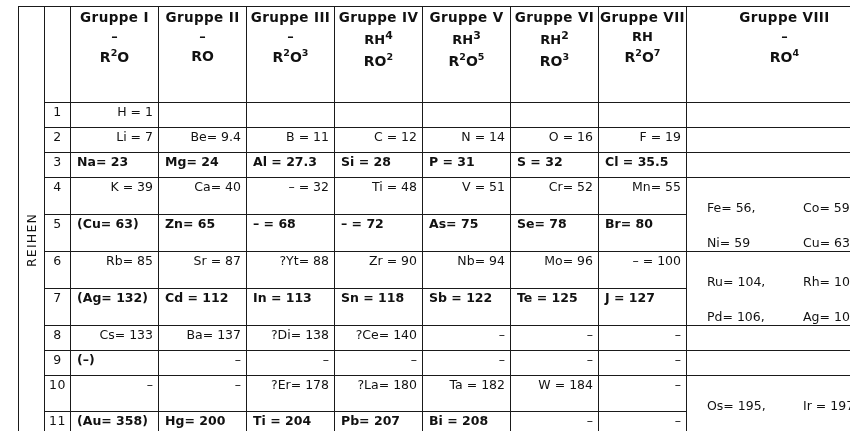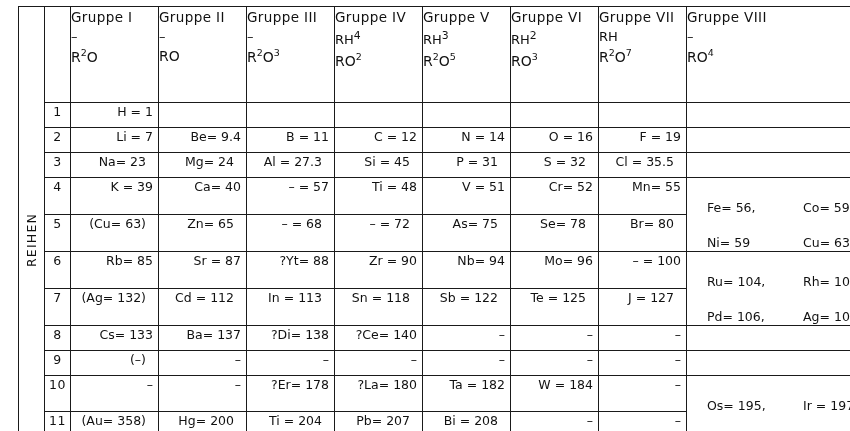--- a/index.html
+++ b/index.html
@@ -32,21 +32,23 @@
   table.ptable td {
     border: 1px solid #1a1a1a;
     vertical-align: top;
     padding: 0;
     font-size: 12.5px;
     line-height: 1.15;
   }
   
   .hdr {
     height: 92px;
+    text-align: center;
     padding-top: 3px !important;
+    font-weight: bold;
   }
   .hdr .gname {
     display: block;
     font-size: 13.5px;
     letter-spacing: 0.4px;
     margin-bottom: 5px;
     white-space: nowrap;
   }
   .hdr .dash {
     display: block;
@@ -87,21 +89,21 @@
     padding-top: 2px !important;
     letter-spacing: 0.5px;
   }
   
   .cell {
     height: 22px;
     padding: 2px 5px 0 6px !important;
     white-space: nowrap;
   }
   .c-left  { text-align: right; }
-  .c-right { text-align: right; padding-right: 12px !important; }
+  .c-right { padding-right: 12px !important; font-weight: bold; }
   .c-mid   { text-align: right; }
   .c-g8 {
     text-align: center;
     font-size: 12.5px;
   }
   .g8pair {
     display: block;
     white-space: nowrap;
   }
   .g8pair .s1 { display: inline-block; min-width: 96px; text-align: left; padding-left: 14px; margin-top: 21px;}
@@ -220,32 +222,32 @@
       <td class="cell c-left">O = 16</td>
       <td class="cell c-left">F = 19</td>
       <td class="cell c-g8"></td>
     </tr>
 
     <tr>
       <td class="rownum">3</td>
       <td class="cell c-right">Na= 23</td>
       <td class="cell c-right">Mg= 24</td>
       <td class="cell c-right">Al = 27.3</td>
-      <td class="cell c-right">Si = 45</td>
+      <td class="cell c-right">Si = 28</td>
       <td class="cell c-right">P = 31</td>
       <td class="cell c-right">S = 32</td>
       <td class="cell c-right">Cl = 35.5</td>
       <td class="cell c-g8"></td>
     </tr>
 
     <tr>
       <td class="rownum">4</td>
       <td class="cell c-left">K = 39</td>
       <td class="cell c-left">Ca= 40</td>
-      <td class="cell c-left">– = 57</td>
+      <td class="cell c-left">– = 32</td>
       <td class="cell c-left">Ti = 48</td>
       <td class="cell c-left">V = 51</td>
       <td class="cell c-left">Cr= 52</td>
       <td class="cell c-left">Mn= 55</td>
       <td class="cell c-g8" rowspan="2">
         <span class="g8pair">
           <span class="s1">Fe= 56,</span><span class="s2">Co= 59</span>
         </span>
         <span class="g8pair">
           <span class="s1">Ni= 59</span><span class="s2">Cu= 63</span>

